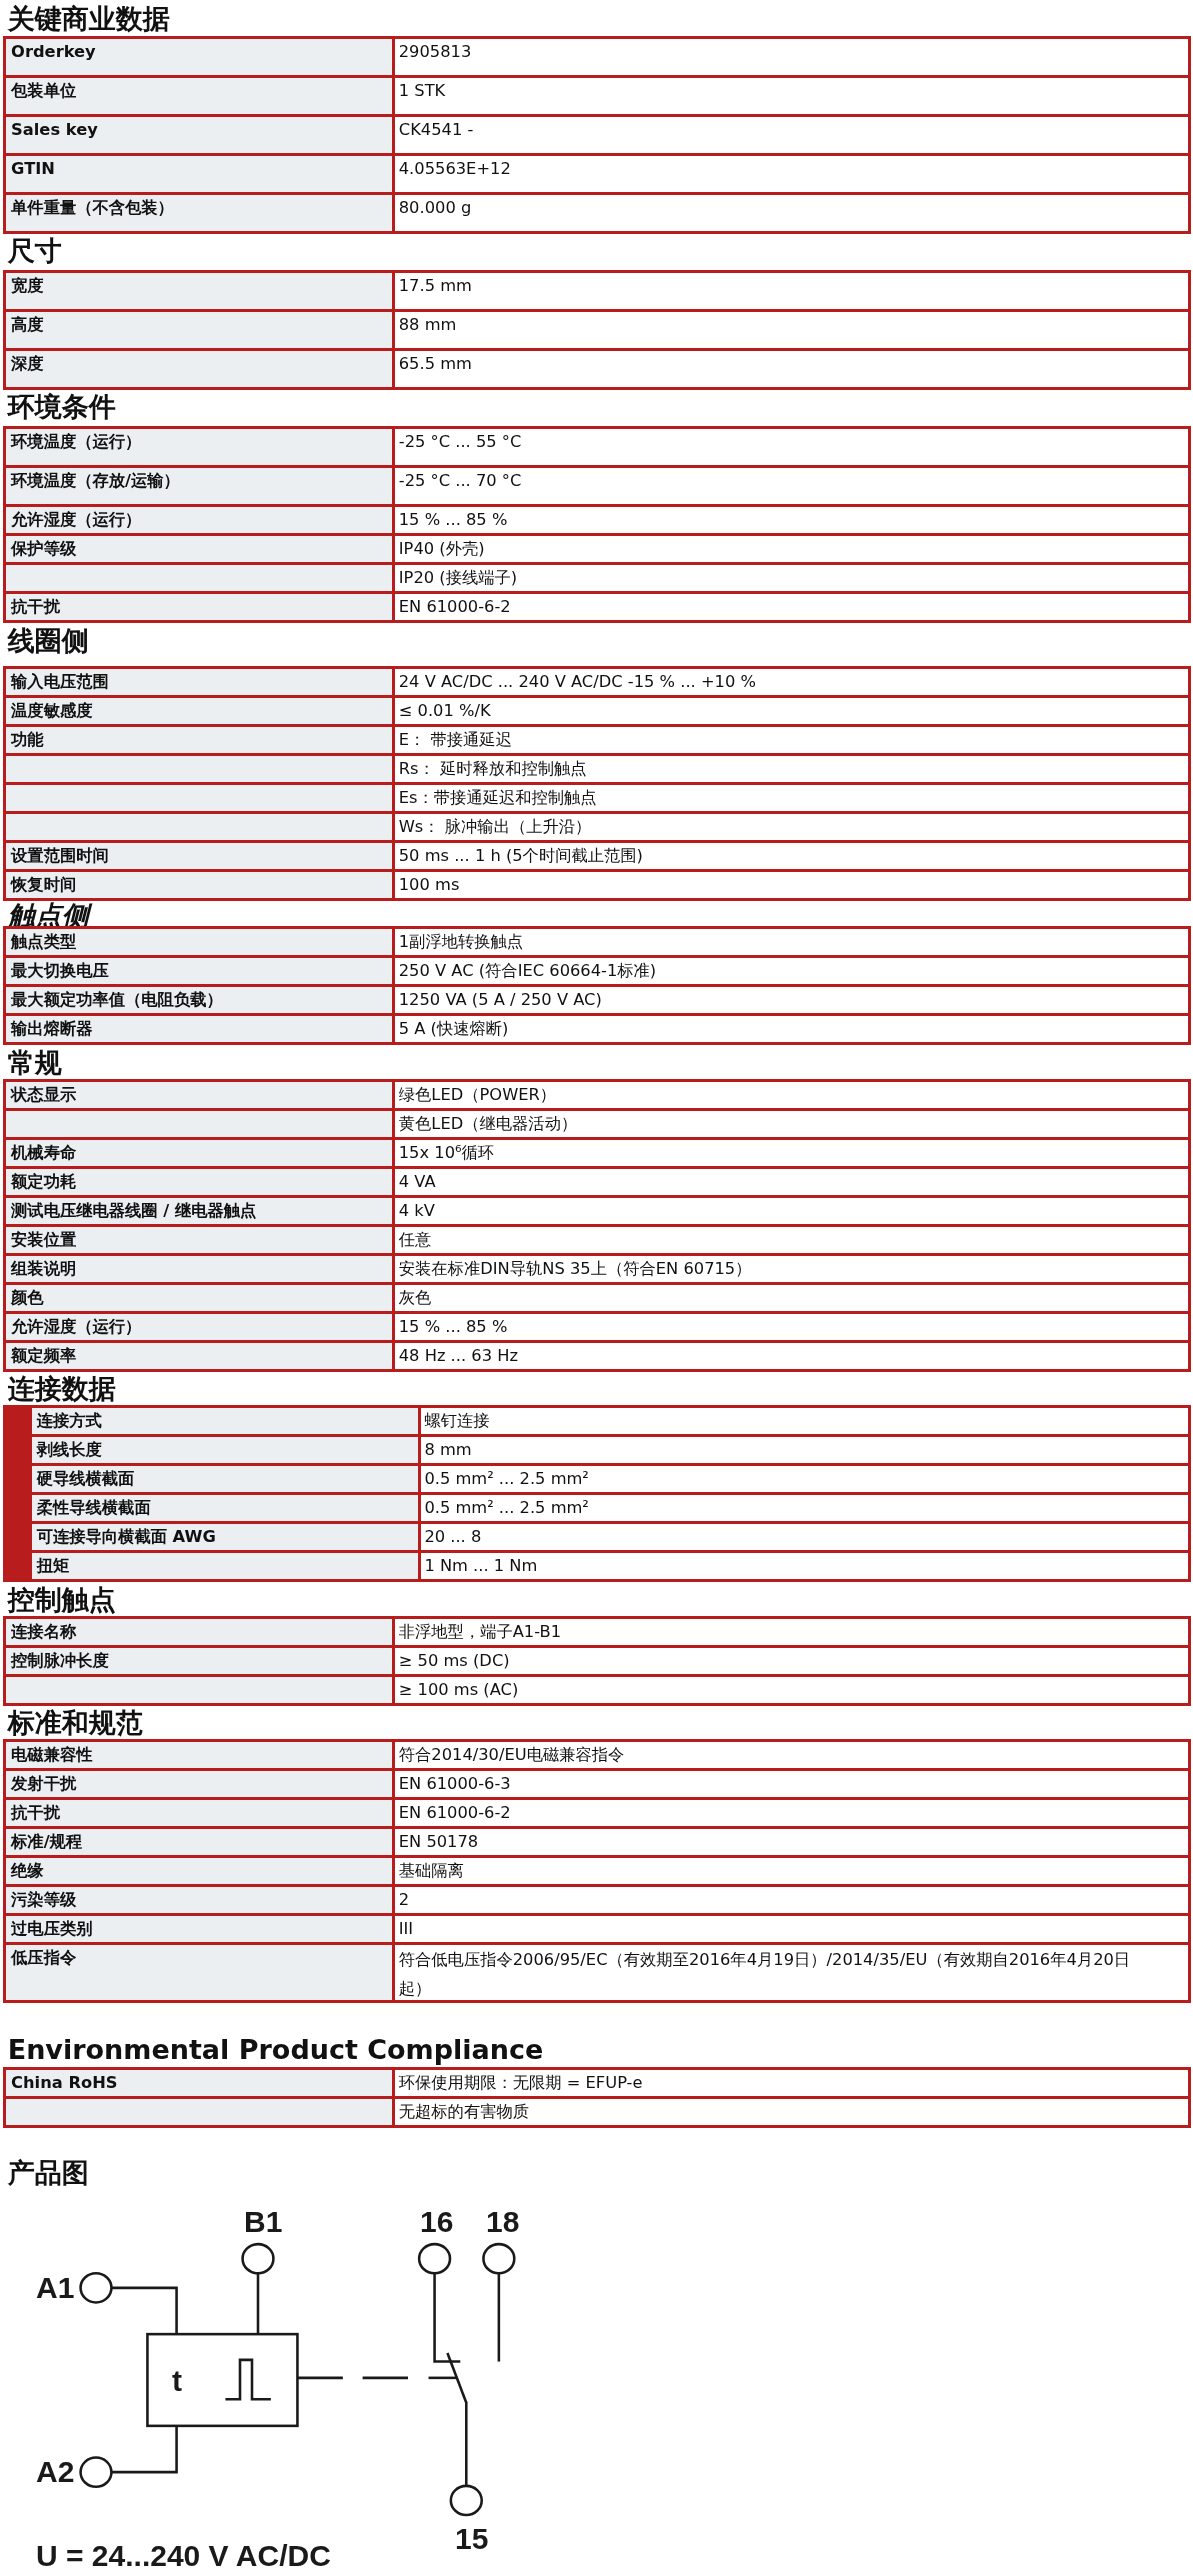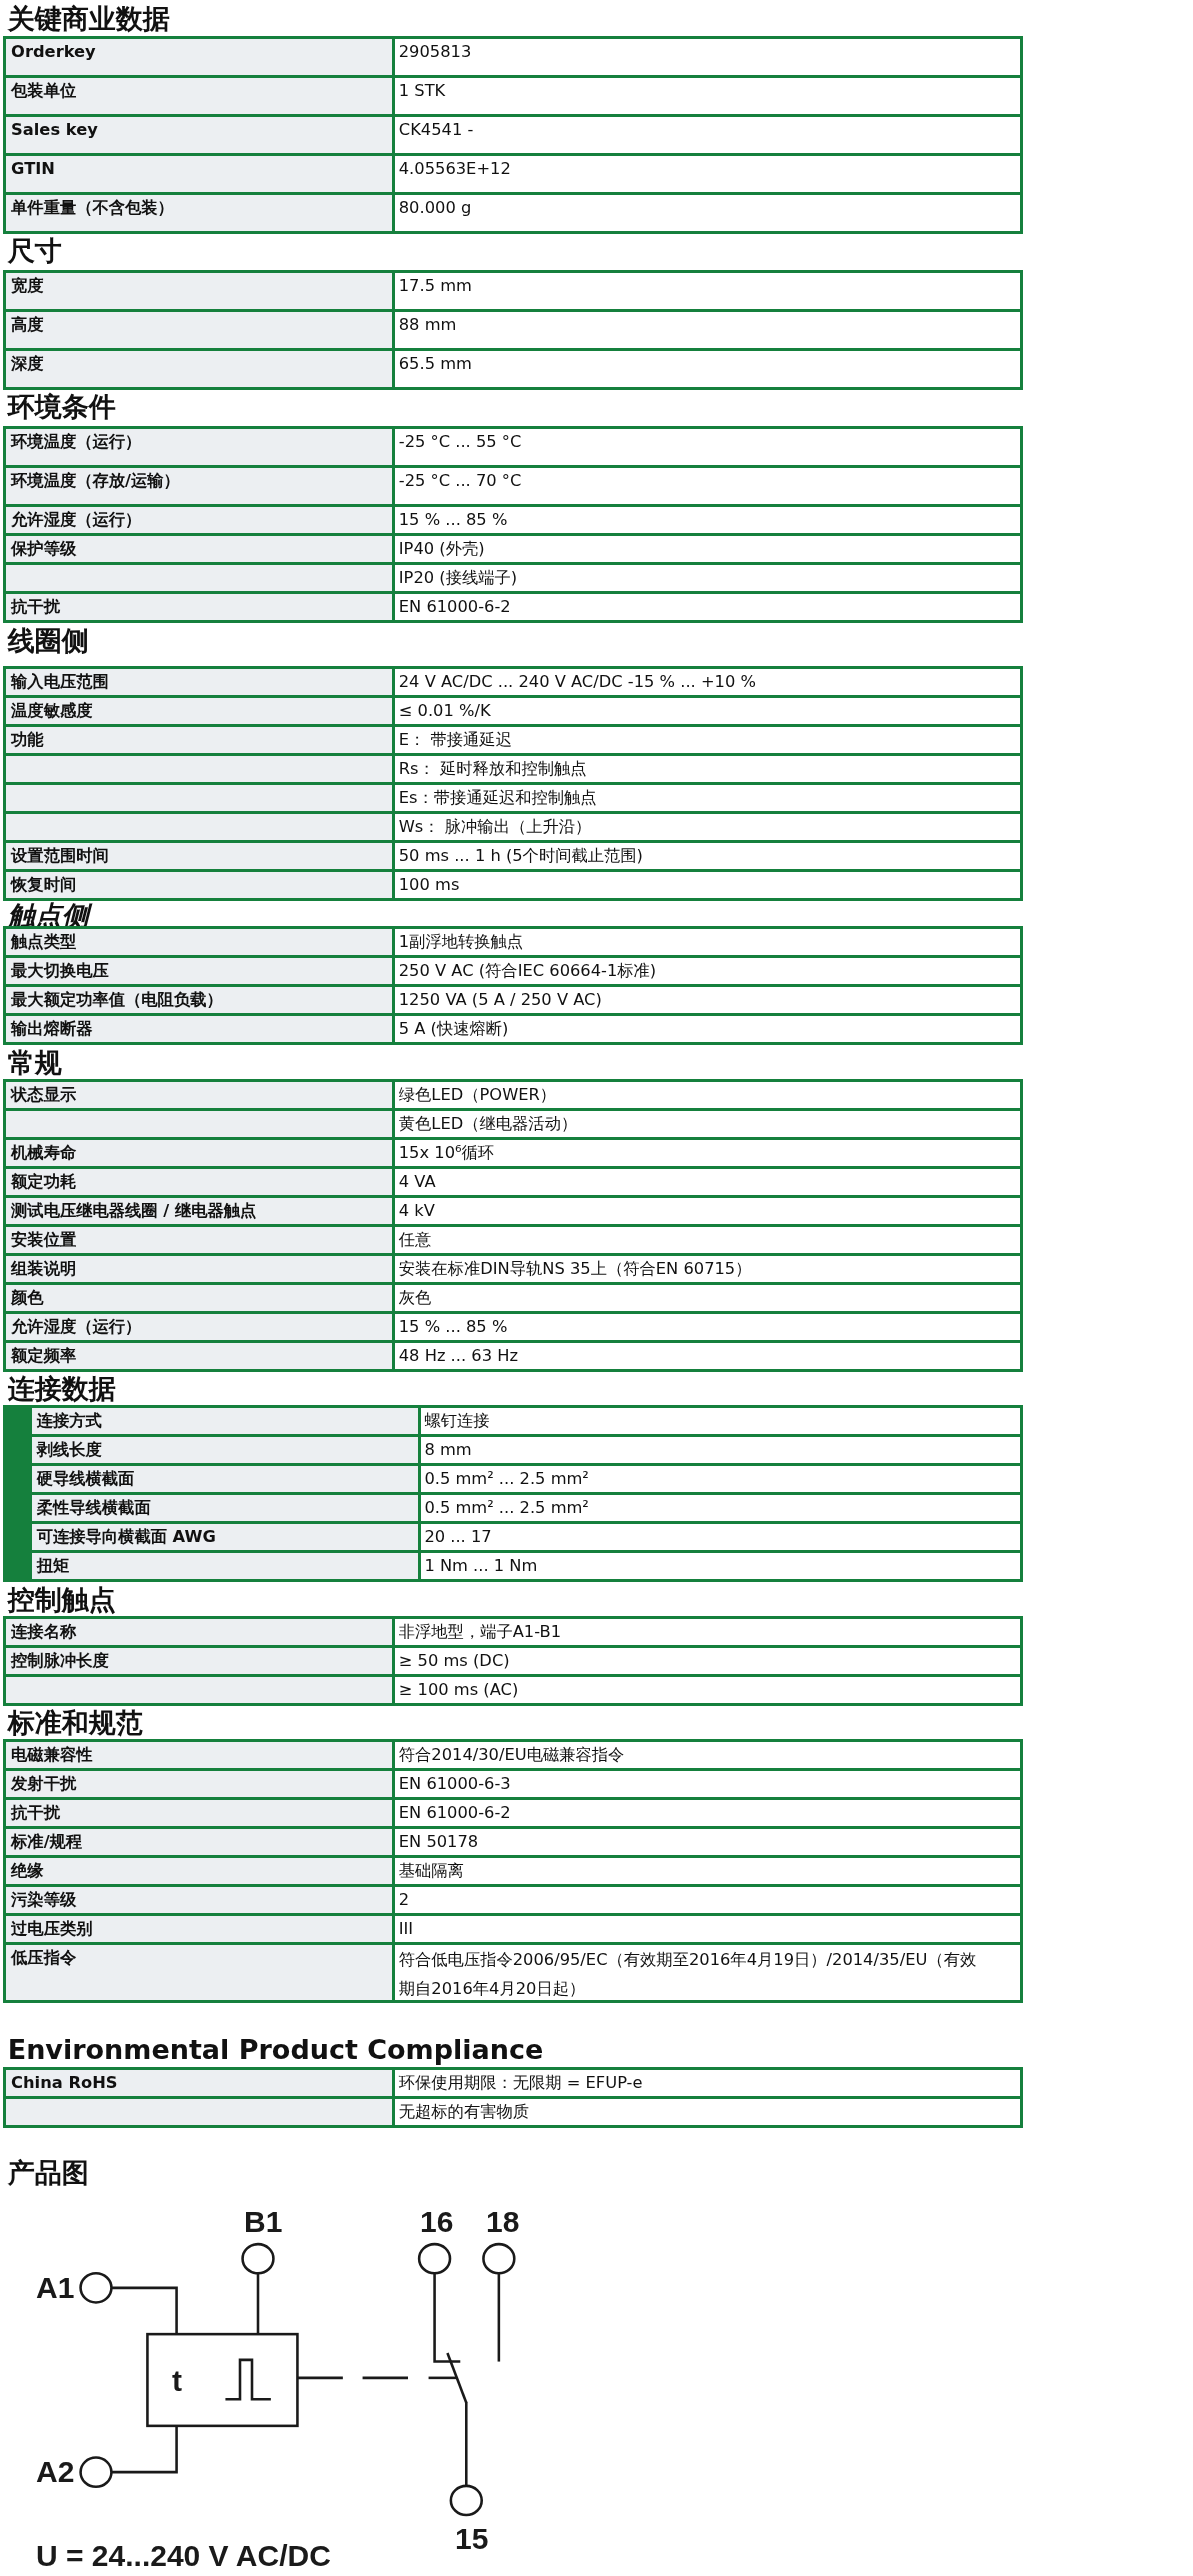--- a/index.html
+++ b/index.html
@@ -8,23 +8,23 @@
     font-family: "DejaVu Sans", "Liberation Sans", sans-serif;
     color: #111111;
   }
   .section { position: absolute; left: 0; width: 1193px; }
   .sec-title {
     position: absolute; left: 7.7px; margin: 0;
     font-size: 27px; font-weight: bold; line-height: 34px; height: 34px;
     white-space: nowrap; letter-spacing: 0px;
   }
   .spec-table {
-    position: absolute; left: 2.6px; width: 1020px;
+    position: absolute; left: 2.6px; width: 1188px;
     border-collapse: separate; border-spacing: 0;
-    background: #15803d;
+    background: #b91c1c;
     padding: 3.4px 2.6px 2.6px 3.4px; box-sizing: border-box;
   }
   .spec-row { display: flex; height: 29px; box-sizing: border-box; padding-bottom: 3.4px; }
   .spec-row.tall { height: 39px; }
   .spec-row.double { height: 58px; }
   .spec-row:last-child { padding-bottom: 0; height: 26px; }
   .spec-row.tall:last-child { height: 36px; }
   .spec-row.double:last-child { height: 55px; }
   .cell-label {
     width: 386px; margin-right: 3.4px; background: #ECEFF2;
@@ -241,21 +241,21 @@
     <div class="spec-row">
         <div class="cell-label">硬导线横截面</div>
         <div class="cell-value">0.5 mm² ... 2.5 mm²</div>
       </div>
     <div class="spec-row">
         <div class="cell-label">柔性导线横截面</div>
         <div class="cell-value">0.5 mm² ... 2.5 mm²</div>
       </div>
     <div class="spec-row">
         <div class="cell-label">可连接导向横截面 AWG</div>
-        <div class="cell-value">20 ... 17</div>
+        <div class="cell-value">20 ... 8</div>
       </div>
     <div class="spec-row">
         <div class="cell-label">扭矩</div>
         <div class="cell-value">1 Nm ... 1 Nm</div>
       </div>
   </div>
 </div>
 
 <div class="section" style="top:1583px;">
   <h2 class="sec-title" style="top:0;">控制触点</h2>

